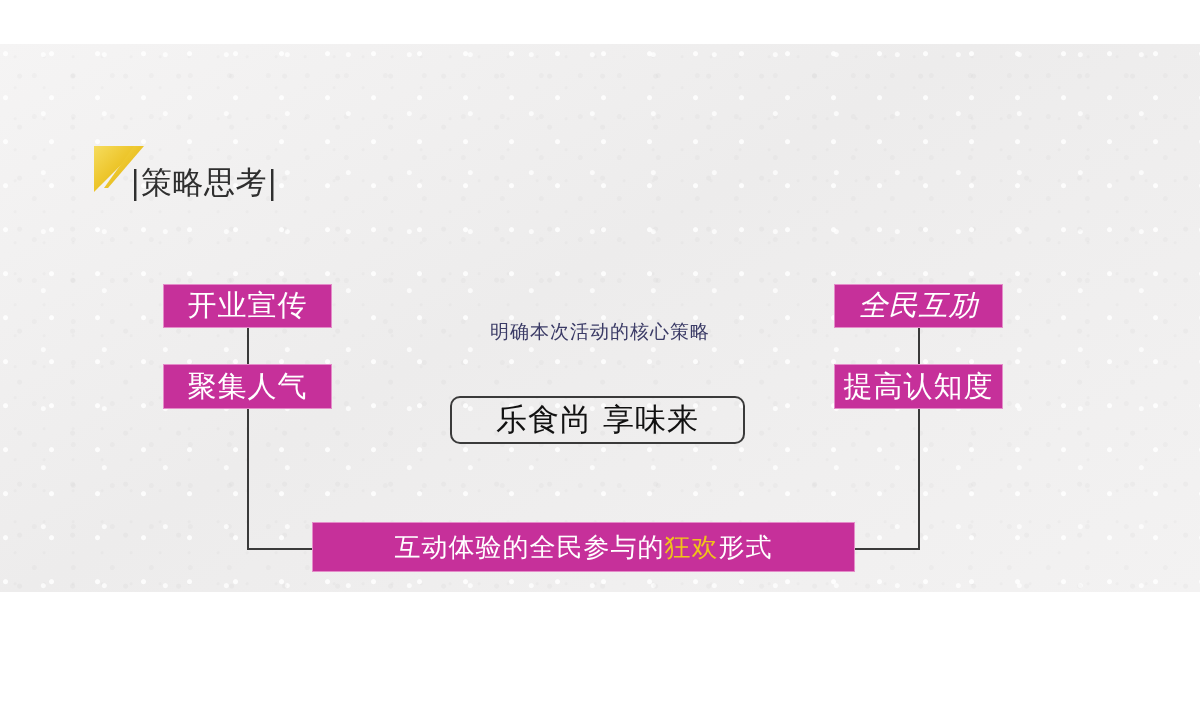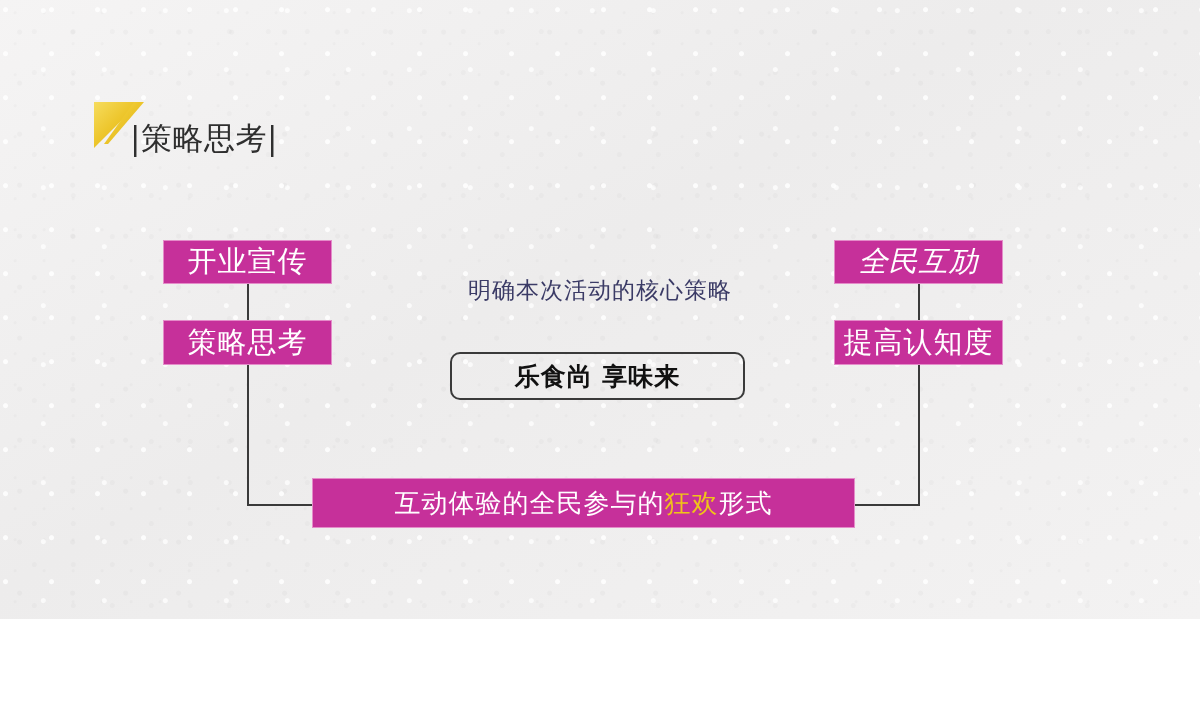--- a/index.html
+++ b/index.html
@@ -11,31 +11,32 @@
     width: 1200px;
     height: 720px;
     overflow: hidden;
     font-family: "DejaVu Sans", "Liberation Sans", sans-serif;
   }
 
   
   #slide {
     position: relative;
     width: 1200px;
-    height: 619px;
+    height: 548px;
     background-color: #f1f0f0;
     background-image:
       radial-gradient(circle at 12% 22%, rgba(255,255,255,0.85) 0 2px, rgba(0,0,0,0) 3px),
       radial-gradient(circle at 37% 63%, rgba(0,0,0,0.022) 0 2px, rgba(0,0,0,0) 3px),
       radial-gradient(circle at 71% 18%, rgba(255,255,255,0.75) 0 2px, rgba(0,0,0,0) 3px),
       radial-gradient(circle at 88% 77%, rgba(0,0,0,0.02) 0 2px, rgba(0,0,0,0) 3px),
       radial-gradient(circle at 52% 41%, rgba(0,0,0,0.018) 0 1px, rgba(0,0,0,0) 2px),
       linear-gradient(150deg, #f5f4f4 0%, #edecec 45%, #f3f2f2 100%);
     background-size: 46px 44px, 53px 51px, 61px 59px, 39px 41px, 29px 31px, 100% 100%;
     overflow: hidden;
+    margin-top: 44px;
   }
 
   
   #title-block {
     position: absolute;
     left: 92px;
     top: 100px;
     width: 260px;
     height: 75px;
   }
@@ -80,21 +81,21 @@
   #box-right-2 { left: 834px; top: 320px; width: 169px; height: 45px; }
 
   
   #center-heading {
     position: absolute;
     left: 400px;
     top: 275px;
     width: 400px;
     text-align: center;
     font-family: "DejaVu Serif", "Liberation Serif", serif;
-    font-size: 23px;
+    font-size: 19px;
     color: #3b3b66;
     letter-spacing: 1px;
     white-space: nowrap;
   }
 
   
   #slogan-box {
     position: absolute;
     left: 450px;
     top: 352px;
@@ -103,22 +104,22 @@
     box-sizing: border-box;
     border: 2px solid #3a3a3a;
     border-radius: 10px;
     background: transparent;
     display: flex;
     align-items: center;
     justify-content: center;
   }
   #slogan-text {
     font-family: "DejaVu Serif", "Liberation Serif", serif;
-    font-weight: bold;
-    font-size: 25px;
+    font-weight: normal;
+    font-size: 31px;
     color: #111111;
     letter-spacing: 1px;
     white-space: nowrap;
   }
 
   
   #bottom-bar {
     position: absolute;
     left: 312px;
     top: 478px;
@@ -185,21 +186,21 @@
   <div class="conn conn-h" id="conn-left-h"></div>
 
   <div class="conn conn-v" id="conn-right-v-top"></div>
   <div class="conn conn-v" id="conn-right-v-main"></div>
   <div class="conn conn-h" id="conn-right-h"></div>
 
   <div class="pink-box" id="box-left-1">
     <span>开业宣传</span>
   </div>
   <div class="pink-box" id="box-left-2">
-    <span>策略思考</span>
+    <span>聚集人气</span>
   </div>
 
   <div class="pink-box" id="box-right-1">
     <span>全民互劢</span>
   </div>
   <div class="pink-box" id="box-right-2">
     <span>提高认知度</span>
   </div>
 
   <div id="center-heading">明确本次活动的核心策略</div>

